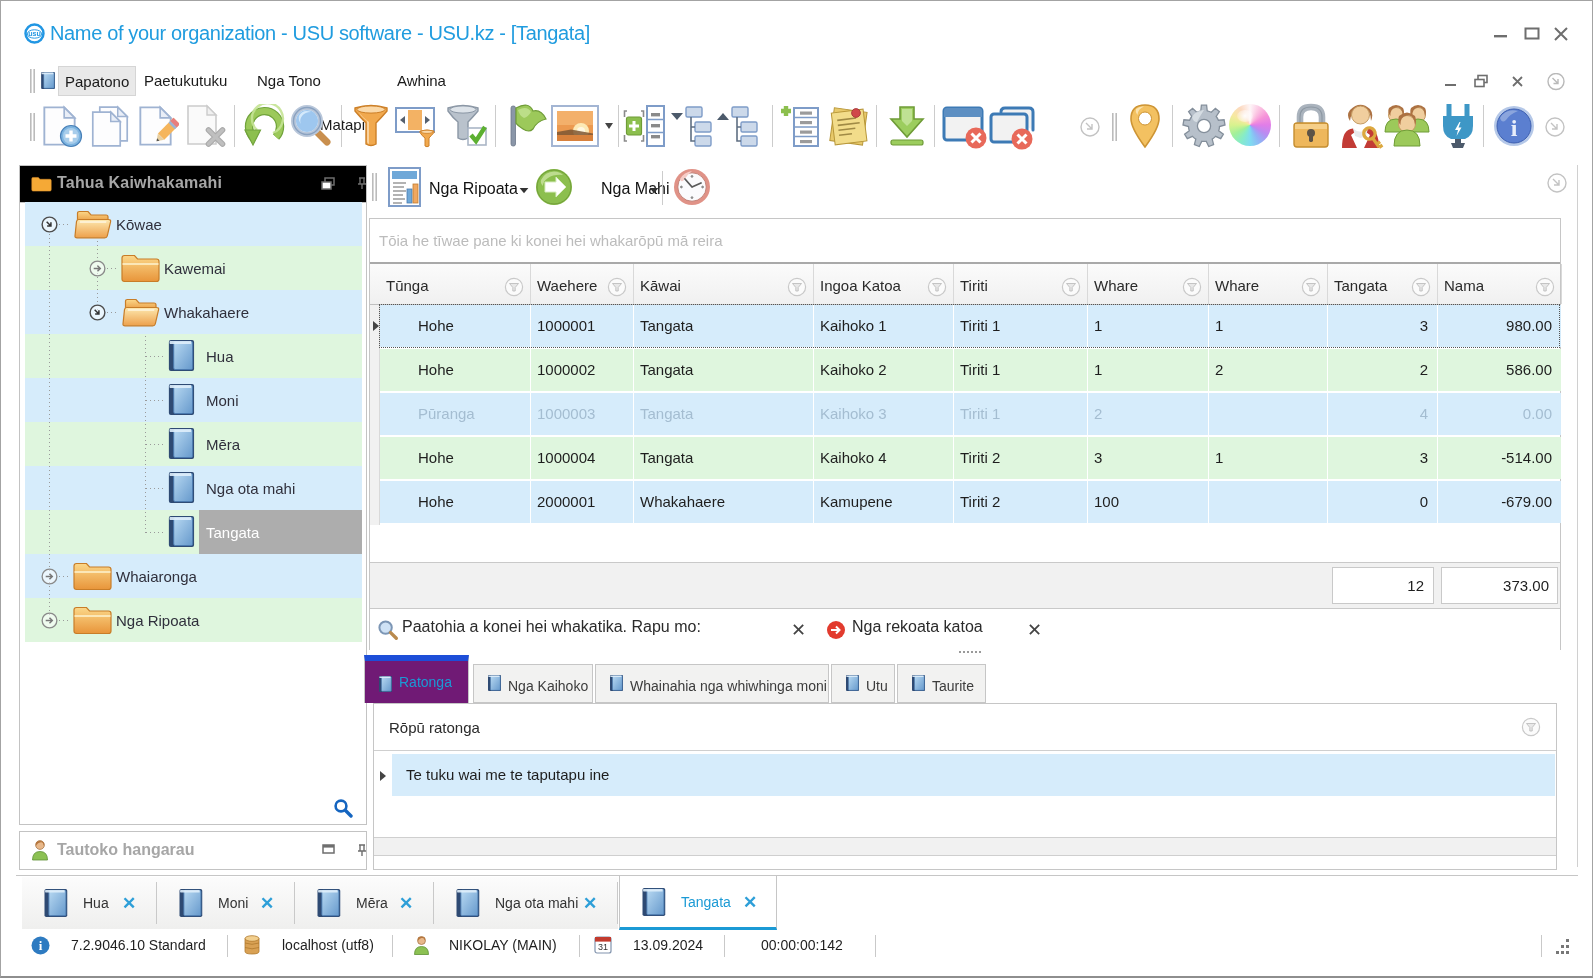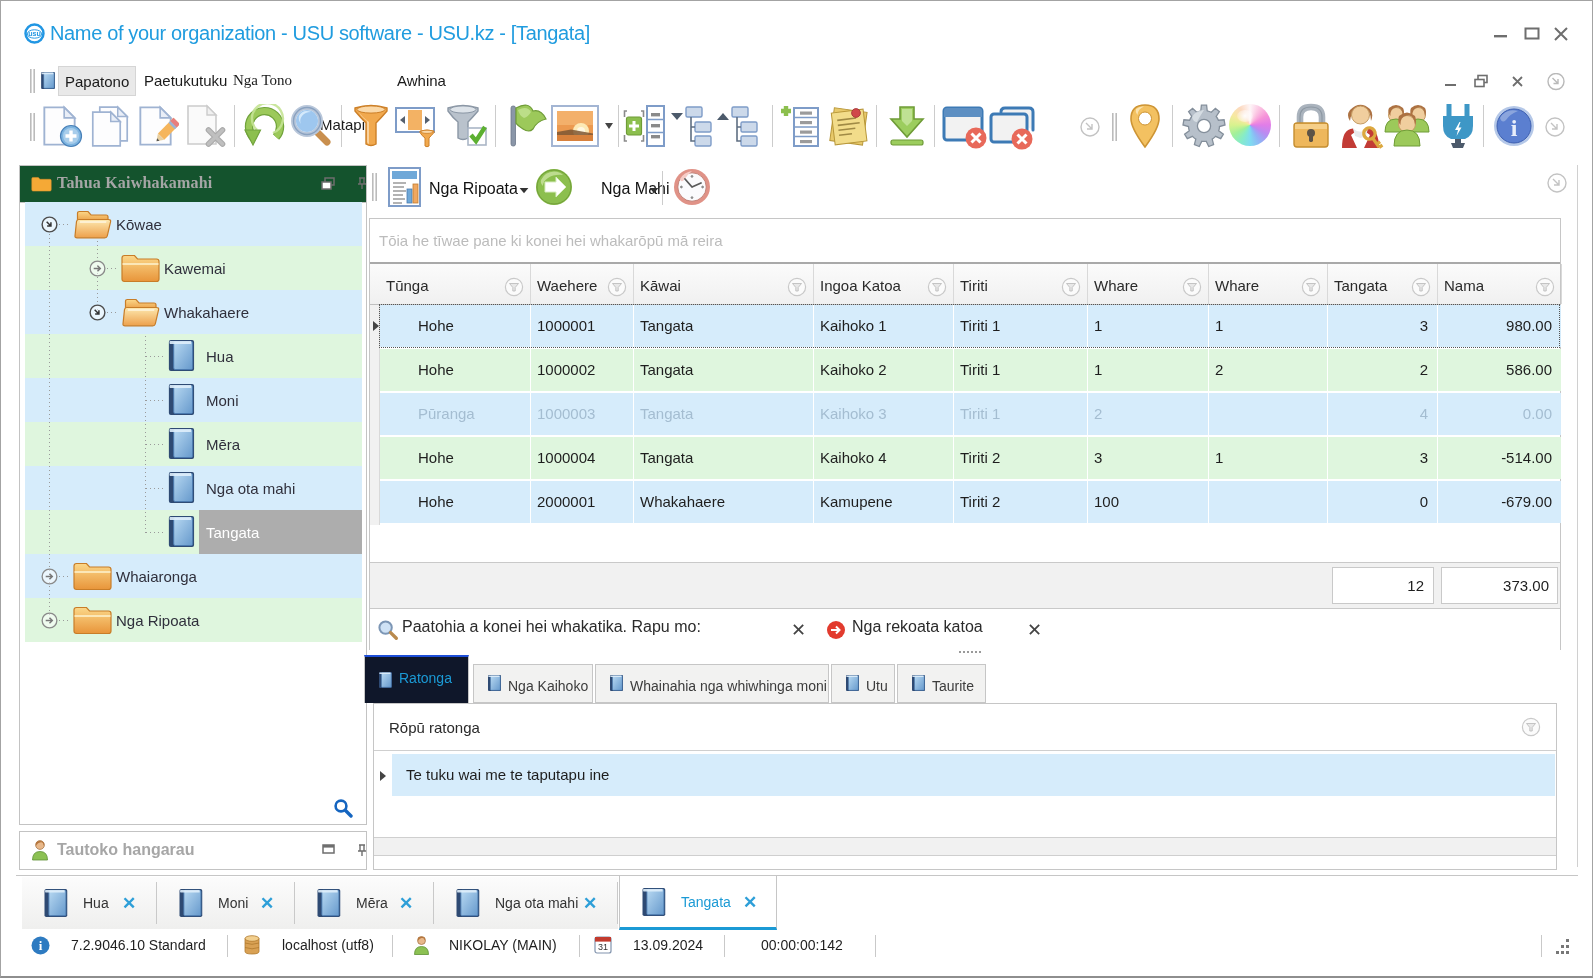--- a/index.html
+++ b/index.html
@@ -12,21 +12,21 @@
 
 
 #titletext { position:absolute; left:49px; top:21px; font-size:20px; letter-spacing:-0.35px; color:#209cdf; white-space:nowrap; }
 
 
 .menuitem { position:absolute; top:65px; height:30px; line-height:29px; font-size:15px; color:#1a1a1a; padding:0 6px; }
 .menuitem.hl { background:#e9e9e9; border:1px solid #d5d5d5; }
 
 
 #lpanel { position:absolute; left:18px; top:164px; width:348px; height:660px; border:1px solid #c3c3c3; background:#fff; }
-#lhead { position:absolute; left:0; top:0; width:346px; height:37px; background:#14532d; border-bottom:1px solid #c3c3c3;font-family:Liberation Serif, serif; }
+#lhead { position:absolute; left:0; top:0; width:346px; height:37px; background:#000000; border-bottom:1px solid #c3c3c3; }
 #lhead .t { position:absolute; left:37px; top:8px; font-size:16px; font-weight:bold; color:#a6a6a6; letter-spacing:0.2px;}
 .trow { position:absolute; left:5px; width:337px; height:44px; }
 .trow.blue { background:#d6ecfb; }
 .trow.green { background:#dff6de; }
 .tlabel { position:absolute; font-size:15px; color:#30303c; top:14px; }
 #lpanel2 { position:absolute; left:18px; top:830px; width:348px; height:39px; border:1px solid #c3c3c3; background:#fff; }
 #lpanel2 .t { position:absolute; left:37px; top:9px; font-size:16px; font-weight:bold; color:#a6a6a6; }
 
 
 .mtblbl { font-size:16px; color:#111; position:absolute; top:179px; }
@@ -136,21 +136,21 @@
 
   <svg class="abs" style="left:29px;top:68px" width="6" height="24" viewBox="0 0 6 24">
     <rect x="0" y="0" width="1.6" height="24" fill="#bbb"></rect>
       <rect x="3.4" y="0" width="1.6" height="24" fill="#bbb"></rect>
   </svg>
   <svg class="abs" style="left:38px;top:70px" width="17" height="19">
       <use href="#book" width="17" height="19"></use>
     </svg>
   <div class="menuitem hl" style="left:57px;">Papatono</div>
   <div class="menuitem" style="left:137px;">Paetukutuku</div>
-  <div class="menuitem" style="left:226px;font-family:Liberation Serif, serif;">Nga Tono</div>
+  <div class="menuitem" style="left:250px;">Nga Tono</div>
   <div class="menuitem" style="left:313px;margin-top:44px;">Matapihi</div>
   <div class="menuitem" style="left:390px;">Awhina</div>
   <svg class="abs" style="left:1436px;top:72px" width="140" height="18" viewBox="0 0 140 18">
     <rect x="8" y="11" width="11" height="2" fill="#6e6e6e"></rect>
     <g stroke="#6e6e6e" stroke-width="1.6" fill="none">
       <rect x="41" y="2.5" width="9" height="7"></rect>
         <rect x="38" y="6.5" width="9" height="7" fill="#fff"></rect>
     </g>
     <path d="M76 4 L85 13 M85 4 L76 13" stroke="#6e6e6e" stroke-width="1.8"></path>
     <circle cx="119" cy="8.5" r="8" fill="none" stroke="#b9b9b9" stroke-width="1.4"></circle>
@@ -812,21 +812,21 @@
     <g fill="#777">
         <rect x="13" y="1" width="3" height="3"></rect>
         <rect x="8" y="7" width="3" height="3"></rect>
         <rect x="13" y="7" width="3" height="3"></rect>
         <rect x="3" y="13" width="3" height="3"></rect>
         <rect x="8" y="13" width="3" height="3"></rect>
         <rect x="13" y="13" width="3" height="3"></rect>
       </g>
   </svg>
 <div style="position: absolute; left: 0px; top: 0px;">
-      <div class="dtab active" style="left:363px;top:654px;width:105px;height:48px;border-top:2px solid #1d4ed8;border-bottom:none;background:#0f172a;color:#1b9ad5;">
+      <div class="dtab active" style="left:363px;top:654px;width:105px;height:48px;border-top:6px solid #1d4ed8;border-bottom:none;background:#701a75;color:#1b9ad5;">
   <svg class="abs" style="left:12px;top:14px" width="16" height="18">
           <use href="#book" width="16" height="18"></use>
         </svg>
   <div class="cap">Ratonga</div>
       </div>
       <div class="dtab" style="left:472px;top:663px;width:120px;height:39px;">
   <svg class="abs" style="left:12px;top:9px" width="16" height="18">
           <use href="#book" width="16" height="18"></use>
         </svg>
   <div class="cap">Nga Kaihoko</div>

